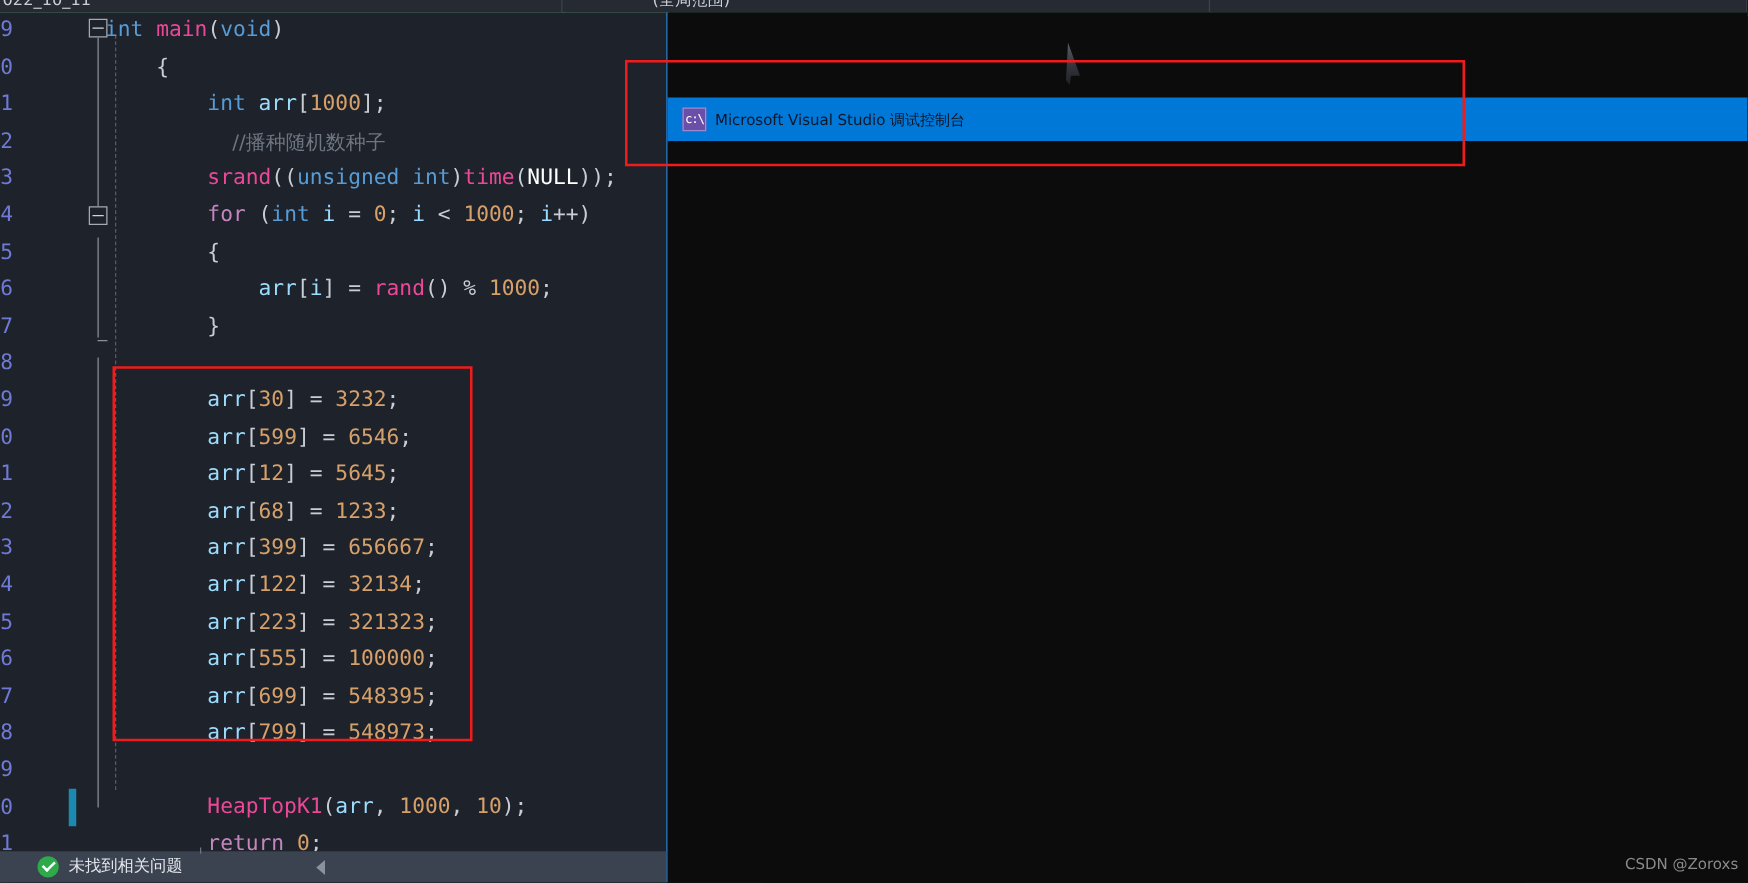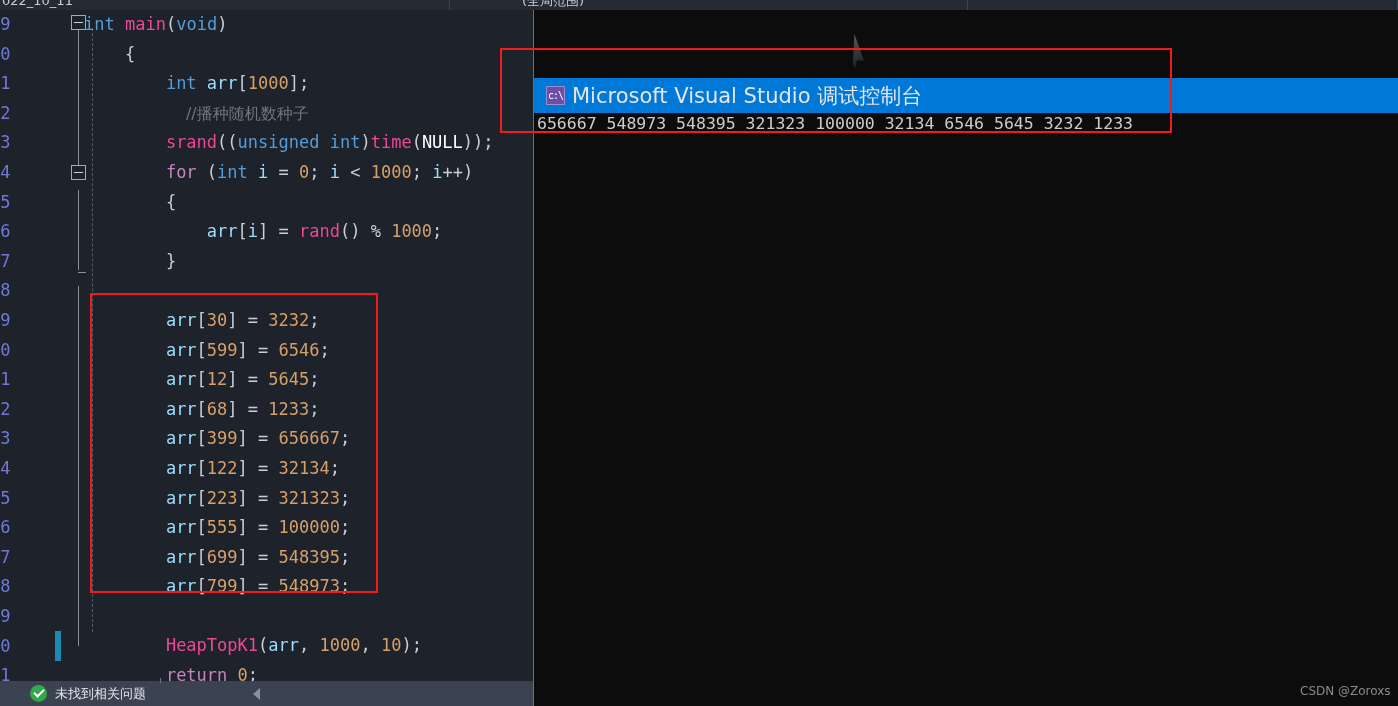--- a/index.html
+++ b/index.html
@@ -104,21 +104,21 @@
   }
   #console-icon{
     position:absolute;left:12px;top:8px;width:19px;height:19px;
     background:#6a4ea8;border:1px solid #9d8bd0;box-sizing:border-box;
     color:#ffffff;font-size:10px;line-height:17px;text-align:center;
     font-family:"DejaVu Sans Mono","Liberation Mono",monospace;
     letter-spacing:-1px;
   }
   #console-title{
     position:absolute;left:38px;top:7px;height:22px;
-    color:#e5e5e5;font-size:21px;line-height:22px;
+    color:#0f172a;font-size:12px;line-height:22px;
     font-family:"DejaVu Sans","Liberation Sans",sans-serif;
     white-space:nowrap;
   }
   #console-body{
     position:absolute;left:1px;top:103px;width:864px;height:593px;
     background:#0c0c0c;padding-top:0;
   }
   .cout{
     color:#cccccc;font-size:16.5px;line-height:21.5px;
     font-family:"DejaVu Sans Mono","Liberation Mono",monospace;
@@ -222,21 +222,20 @@
   <div id="changebar"></div>
 </div>
 
 <div id="console">
   <div id="console-top-filler"></div>
   <div id="console-titlebar">
     <div id="console-icon">c:\</div>
     <div id="console-title">Microsoft Visual Studio 调试控制台</div>
   </div>
   <div id="console-body">
-      <div class="cout">656667 548973 548395 321323 100000 32134 6546 5645 3232 1233</div>
     </div>
 </div>
 
 <div id="cursor-smudge"></div>
 
 <div class="redbox" id="redbox-code"></div>
 <div class="redbox" id="redbox-console"></div>
 
 <div id="status-left-edge"></div>
 <div id="statusbar">

